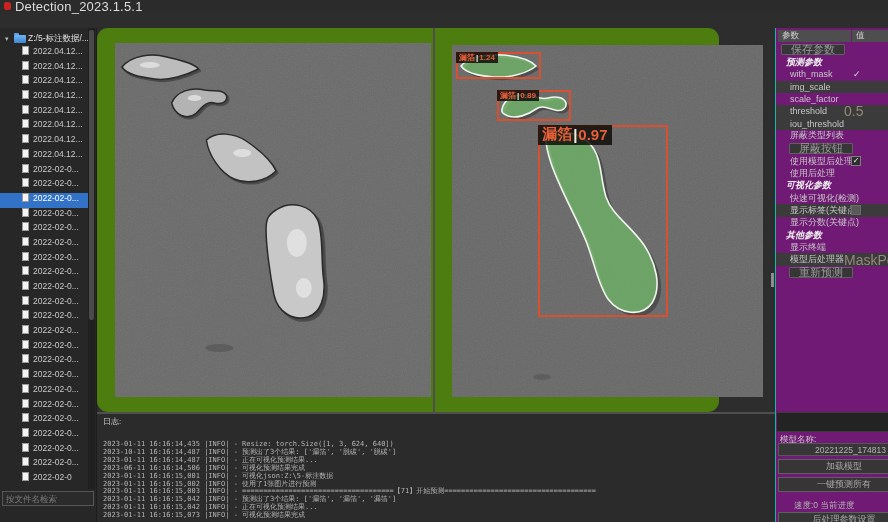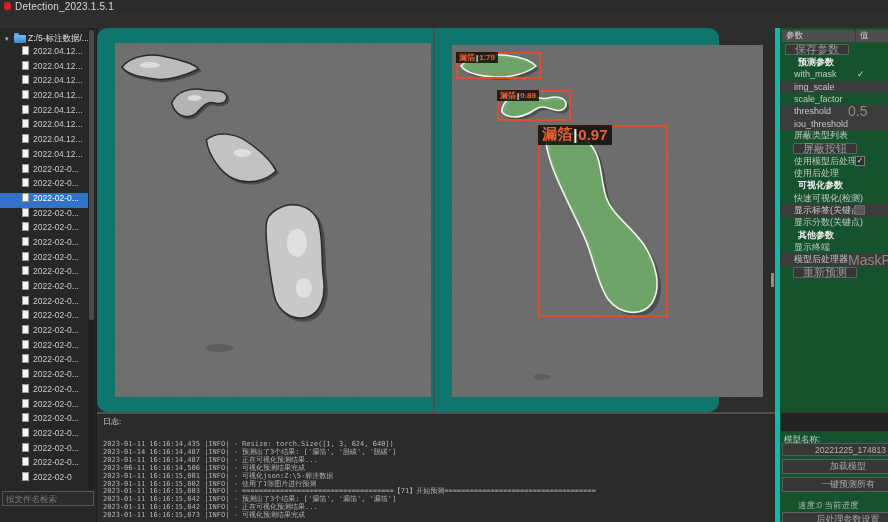--- a/index.html
+++ b/index.html
@@ -4,21 +4,21 @@
 <style>
   * { margin:0; padding:0; box-sizing:border-box; }
   html,body { width:888px; height:522px; background:#2d2d2d; overflow:hidden;
               font-family:"Liberation Sans", sans-serif; }
   #app { position:relative; width:888px; height:522px; background:#2d2d2d; overflow:hidden; }
 
   
   .titlebar { position:absolute; left:0; top:0; width:888px; height:12px; background:#2b2b2b;
               display:flex; align-items:center; gap:4px; padding-left:4px; }
   .app-logo { width:7px; height:8px; background:#cc2222; border-radius:2px 3px 2px 2px; }
-  .app-title { font-size:10px; color:#dcdcdc; letter-spacing:.2px; }
+  .app-title { font-size:13px; color:#dcdcdc; letter-spacing:.2px; }
   .menubar { position:absolute; left:0; top:12px; width:888px; height:16px; background:#2d2d2d;
              display:flex; align-items:center; }
   .menu-item { font-size:8.5px; color:#d8d8d8; padding:0 9px; height:16px; display:flex; align-items:center; }
 
   
   .sidebar { position:absolute; left:0; top:28px; width:97px; height:494px; background:#272727;
              border-right:1px solid #1d1d1d; }
   .tree { position:absolute; left:0; top:0; width:89px; height:461px; overflow:hidden; padding-top:3px; }
   .tree-root { height:15px; display:flex; align-items:center; gap:2px; padding-left:5px; white-space:nowrap; }
   .tree-arrow { color:#b5b5b5; font-size:7px; width:7px; }
@@ -36,21 +36,21 @@
   .tree-thumb { position:absolute; left:1px; top:2px; width:5px; height:290px; background:#4a4a4a; border-radius:2px; }
   .search-input { position:absolute; left:2px; top:463px; width:92px; height:15px; background:#2b2b2b;
                   border:1px solid #565656; color:#cfcfcf; font-size:8.5px; padding:0 3px;
                   font-family:"Liberation Sans", sans-serif; }
   .search-input::placeholder { color:#7a7a7a; }
   .import-btn { position:absolute; left:2px; top:506px; width:92px; height:14px; background:#3a3a3a;
                 border:1px solid #5c5c5c; color:#bdbdbd; font-size:9px;
                 display:flex; align-items:center; justify-content:center; }
 
   
-  .viewer { position:absolute; left:97px; top:28px; width:622px; height:384px; background:#0f766e;border-radius:11px; }
+  .viewer { position:absolute; left:97px; top:28px; width:622px; height:384px; background:#4d7c0f;border-radius:11px; }
   .img-panel { position:absolute; overflow:hidden; background:#6a6a6a; }
   .img-left  { left:18px;  top:15px; width:316px; height:354px; }
   .img-right { left:355px; top:17px; width:311px; height:352px; }
   .v-divider { position:absolute; left:336px; top:0; width:2px; height:384px; background:#4f4f4f; }
   .edge-thumb { position:absolute; left:674px; top:245px; width:3px; height:14px; background:#8d8d8d; }
   .img-panel svg { position:absolute; left:0; top:0; width:100%; height:100%; }
 
   .det-box { position:absolute; border:2px solid #d9502f; }
   .det-label { position:absolute; left:-2px; top:-2px; display:inline-flex; align-items:center; gap:1px;
                background:rgba(12,10,6,0.82); padding:0 3px; height:11px; font-size:8px;
@@ -61,32 +61,32 @@
 
   
   .log { position:absolute; left:97px; top:412px; width:678px; height:110px; background:#2b2b2b;
          border-top:2px solid #4f4f4f; overflow:hidden; }
   .log-title { position:absolute; left:6px; top:2px; font-size:8px; color:#cccccc; }
   .log-lines { position:absolute; left:6px; top:27px; }
   .log-line { font-family:"DejaVu Sans Mono", monospace; font-size:7px; line-height:7.9px;
               color:#b5b5b5; white-space:nowrap; }
 
   
-  .params { position:absolute; left:775px; top:28px; width:113px; height:494px; background:#14532d;
-            border-left:5px solid #14b8a6; overflow:hidden; }
+  .params { position:absolute; left:775px; top:28px; width:113px; height:494px; background:#701a75;
+            border-left:1px solid #14b8a6; overflow:hidden; }
   .p-header { position:absolute; left:2px; top:2px; right:-2px; height:12px; display:flex; gap:1px; }
   .p-hcell { background:#4e4e4e; color:#d5d5d5; font-size:8.5px; display:flex; align-items:center;
              padding-left:4px; }
   .p-hcell.c1 { width:73px; } .p-hcell.c2 { flex:1; }
   .save-btn { position:absolute; left:5px; top:16px; }
   .small-btn { height:11px; width:64px; background:#363636; border:1px solid #5f5f5f; color:#9b9b9b;
                font-size:11px; display:flex; align-items:center; justify-content:center; border-radius:1px; }
   .p-rows { position:absolute; left:0; top:28px; right:0; }
-  .p-section { height:12.3px; display:flex; align-items:center; padding-left:18px;
-               font-size:9px; font-weight:bold; color:#ededed; }
+  .p-section { height:12.3px; display:flex; align-items:center; padding-left:10px;
+               font-size:9px; font-weight:bold; color:#ededed;font-style:italic; }
   .p-row { position:relative; height:12.3px; display:flex; align-items:center; padding-left:14px;
            font-size:9px; color:#c6c6c6; white-space:nowrap; }
   .p-row.bar { background:#3b3b3b; }
   .p-value { position:absolute; left:68px; color:#95897b; white-space:nowrap; font-size:14px; }
   .p-check-plain { position:absolute; left:77px; color:#dcdcdc; font-size:9px; }
   .p-checkbox { position:absolute; left:75px; width:10px; height:10px; background:#2e2e2e;
                 border:1px solid #7d7d7d; color:#efefef; font-size:8px; line-height:8px; text-align:center; }
   .p-checkbox.empty { background:#5a5a5a; border-color:#696969; color:transparent; }
   .p-btn-row { height:13px; display:flex; align-items:center; padding-left:13px; }
 
@@ -303,21 +303,21 @@
           <path d="M50,64 C52,54 62,49 74,50 C84,51 88,55 96,53 C104,51 112,52 114,58 C115,63 110,67 103,65 C95,63 90,60 84,64 C76,70 64,74 56,71 C52,69 49,68 50,64 Z"></path>
           <path d="M96,88 C110,84 128,88 138,99 C150,112 148,132 154,152 C160,170 178,180 192,200 C204,218 210,242 200,258 C190,272 168,270 156,254 C146,240 142,216 134,196 C124,172 106,140 99,118 C95,106 92,93 96,88 Z" fill="#2f2f2f" stroke="none" opacity="0.5" transform="translate(4,4)"></path>
           <path d="M96,88 C110,84 128,88 138,99 C150,112 148,132 154,152 C160,170 178,180 192,200 C204,218 210,242 200,258 C190,272 168,270 156,254 C146,240 142,216 134,196 C124,172 106,140 99,118 C95,106 92,93 96,88 Z"></path>
         </g>
       </svg>
       <div id="det-layer">
           <div class="det-box" style="left: 1.3%; top: 2%; width: 27.3%; height: 7.7%;">
             <div class="det-label">
               <span class="det-cls">漏箔</span>
               <span class="det-sep">|</span>
-              <span class="det-score">1.79</span>
+              <span class="det-score">1.24</span>
             </div>
           </div>
           <div class="det-box" style="left: 14.5%; top: 12.8%; width: 23.8%; height: 8.8%;">
             <div class="det-label">
               <span class="det-cls">漏箔</span>
               <span class="det-sep">|</span>
               <span class="det-score">0.89</span>
             </div>
           </div>
           <div class="det-box" style="left: 27.7%; top: 22.7%; width: 41.8%; height: 54.5%;">
@@ -330,21 +330,21 @@
         </div>
     </div>
 
     <div class="edge-thumb"></div>
   </div>
 
   <div class="log">
     <div class="log-title">日志:</div>
     <div class="log-lines" id="log-lines">
         <div class="log-line">2023-01-11 16:16:14,435 |INFO| - Resize: torch.Size([1, 3, 624, 640])</div>
-        <div class="log-line">2023-01-14 16:16:14,487 |INFO| - 预测出了3个结果: ['漏箔', '脱碳', '脱碳']</div>
+        <div class="log-line">2023-10-11 16:16:14,487 |INFO| - 预测出了3个结果: ['漏箔', '脱碳', '脱碳']</div>
         <div class="log-line">2023-01-11 16:16:14,487 |INFO| - 正在可视化预测结果...</div>
         <div class="log-line">2023-06-11 16:16:14,506 |INFO| - 可视化预测结果完成</div>
         <div class="log-line">2023-01-11 16:16:15,001 |INFO| - 可视化json:Z:\5-标注数据</div>
         <div class="log-line">2023-01-11 16:16:15,002 |INFO| - 使用了1张图片进行预测</div>
         <div class="log-line">2023-01-11 16:16:15,003 |INFO| - ====================================【71】开始预测====================================</div>
         <div class="log-line">2023-01-11 16:16:15,042 |INFO| - 预测出了3个结果: ['漏箔', '漏箔', '漏箔']</div>
         <div class="log-line">2023-01-11 16:16:15,042 |INFO| - 正在可视化预测结果...</div>
         <div class="log-line">2023-01-11 16:16:15,073 |INFO| - 可视化预测结果完成</div>
       </div>
   </div>

